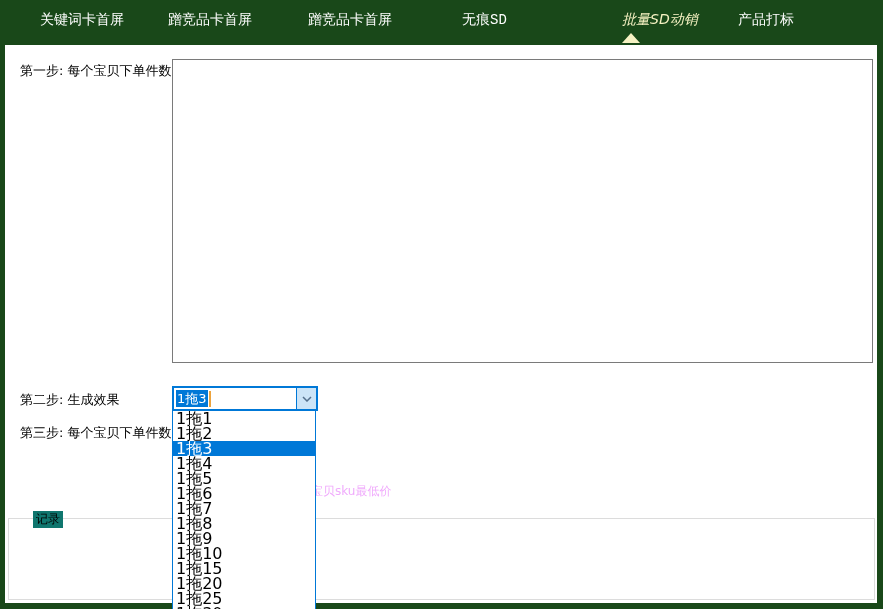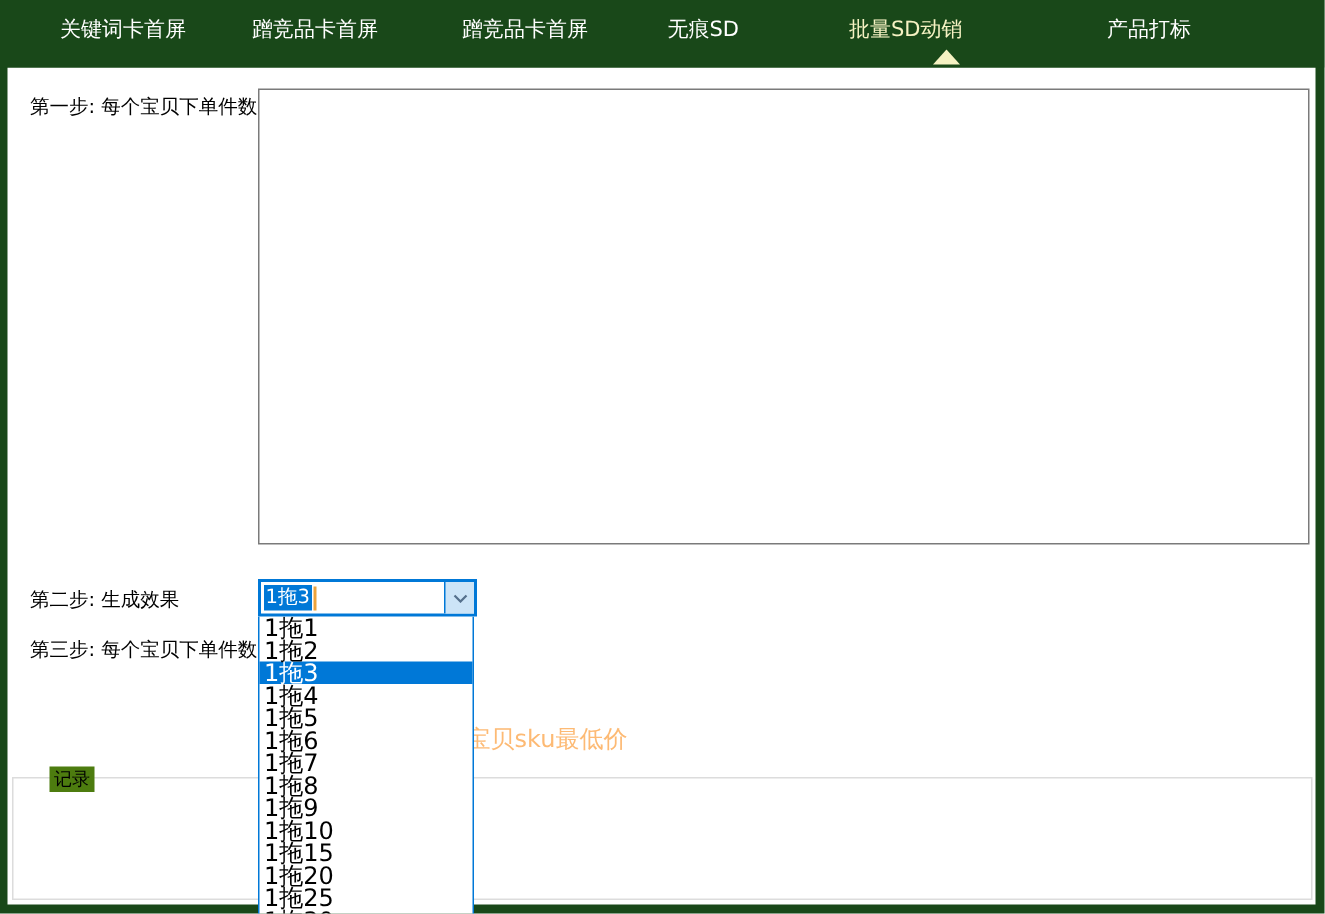--- a/index.html
+++ b/index.html
@@ -22,22 +22,22 @@
     position:absolute;left:0;top:0;width:883px;height:45px;
     background:var(--green);
   }
   .tab{
     position:absolute;top:11px;
     color:#ffffff;font-size:14px;white-space:nowrap;cursor:default;
   }
   .tab.t0{left:40px;}
   .tab.t1{left:168px;}
   .tab.t2{left:308px;}
-  .tab.t3{left:445px;}
-  .tab.t4{left:566px;color:var(--active-tab);}
+  .tab.t3{left:462px;font-family:Liberation Mono, monospace;}
+  .tab.t4{left:622px;color:var(--active-tab);font-style:italic;}
   .tab.t5{left:738px;}
   .tab-indicator{
     position:absolute;left:622px;top:33px;
     width:0;height:0;
     border-left:9px solid transparent;
     border-right:9px solid transparent;
     border-bottom:10px solid var(--active-tab);
   }
   
   .client{
@@ -82,30 +82,30 @@
     border-right:1px solid var(--blue);
     z-index:10;
   }
   .opt{
     height:15px;line-height:15px;font-size:16px;padding-left:3px;
     color:#000;white-space:nowrap;cursor:default;
   }
   .opt.selected{background:var(--blue);color:#fff;}
   
   .sku-hint{
-    position:absolute;left:311px;top:483px;font-size:16px;color:#fdba74;
+    position:absolute;left:311px;top:483px;font-size:12px;color:#f0abfc;
     z-index:5;white-space:nowrap;
   }
   
   .groupbox{
     position:absolute;left:8px;top:518px;width:867px;height:82px;
     border:1px solid #dcdcdc;z-index:1;background:transparent;
   }
   .groupbox-legend{
-    position:absolute;left:33px;top:511px;background:#4d7c0f;
+    position:absolute;left:33px;top:511px;background:#0f766e;
     padding:0 3px;font-size:12px;color:#000;z-index:2;white-space:nowrap;
   }
 </style>
 </head>
 <body>
 
 <div class="client"></div>
 
 <div class="nav">
   <div class="tab t0">关键词卡首屏</div>

